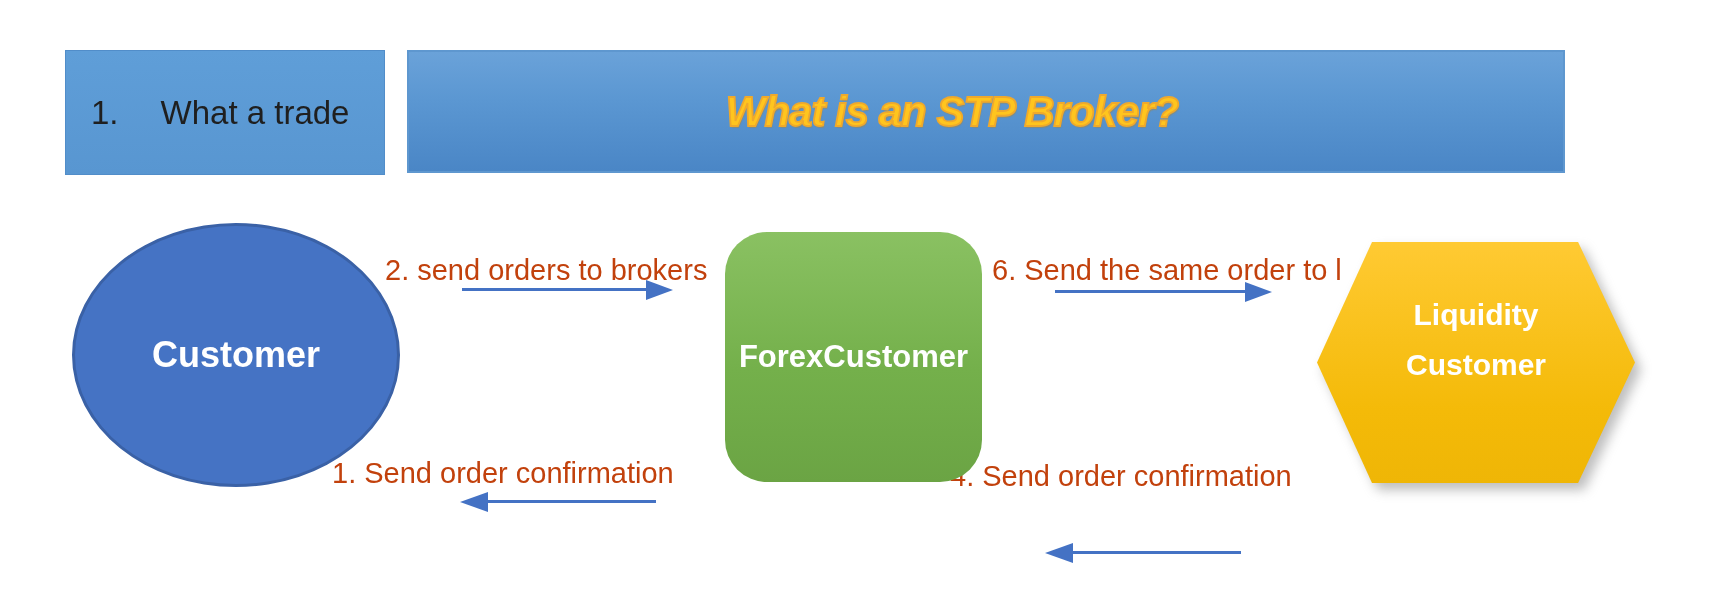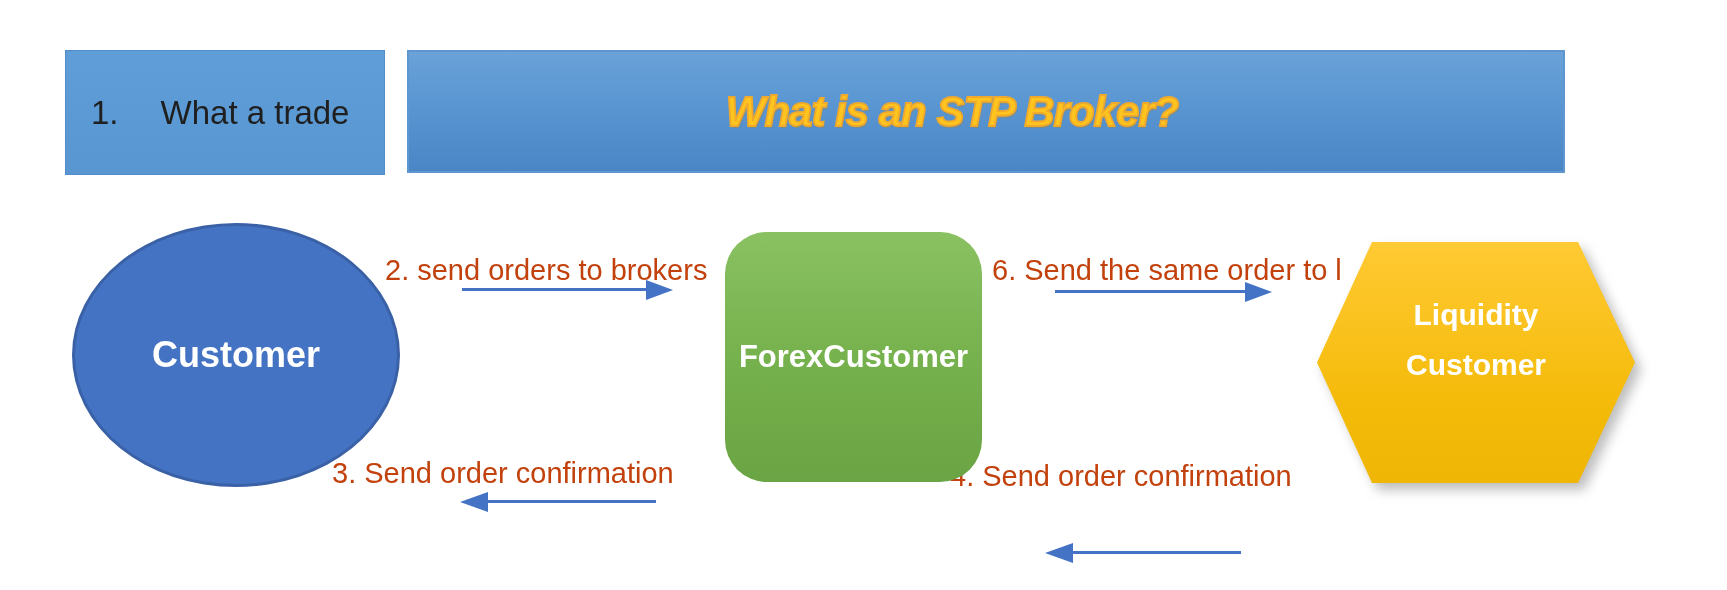--- a/index.html
+++ b/index.html
@@ -90,21 +90,21 @@
     <span class="step-label">What a trade</span>
   </div>
 
   <div class="banner">
     <div class="banner-title">What is an STP Broker?</div>
   </div>
 
   <span class="flow-label lbl2">2. send orders to brokers</span>
   <span class="flow-label lbl3">6. Send the same order to l</span>
   <span class="flow-label lbl4a">4. Send order confirmation</span>
-  <span class="flow-label lbl5">3. Send order confirmation</span>
+  <span class="flow-label lbl5">1. Send order confirmation</span>
 
   <div class="a-line a2-line"></div>
   <div class="a-head head-right a2-head"></div>
 
   <div class="a-line a3-line"></div>
   <div class="a-head head-right a3-head"></div>
 
   <div class="a-head head-left a4-head"></div>
   <div class="a-line a4-line"></div>
 

